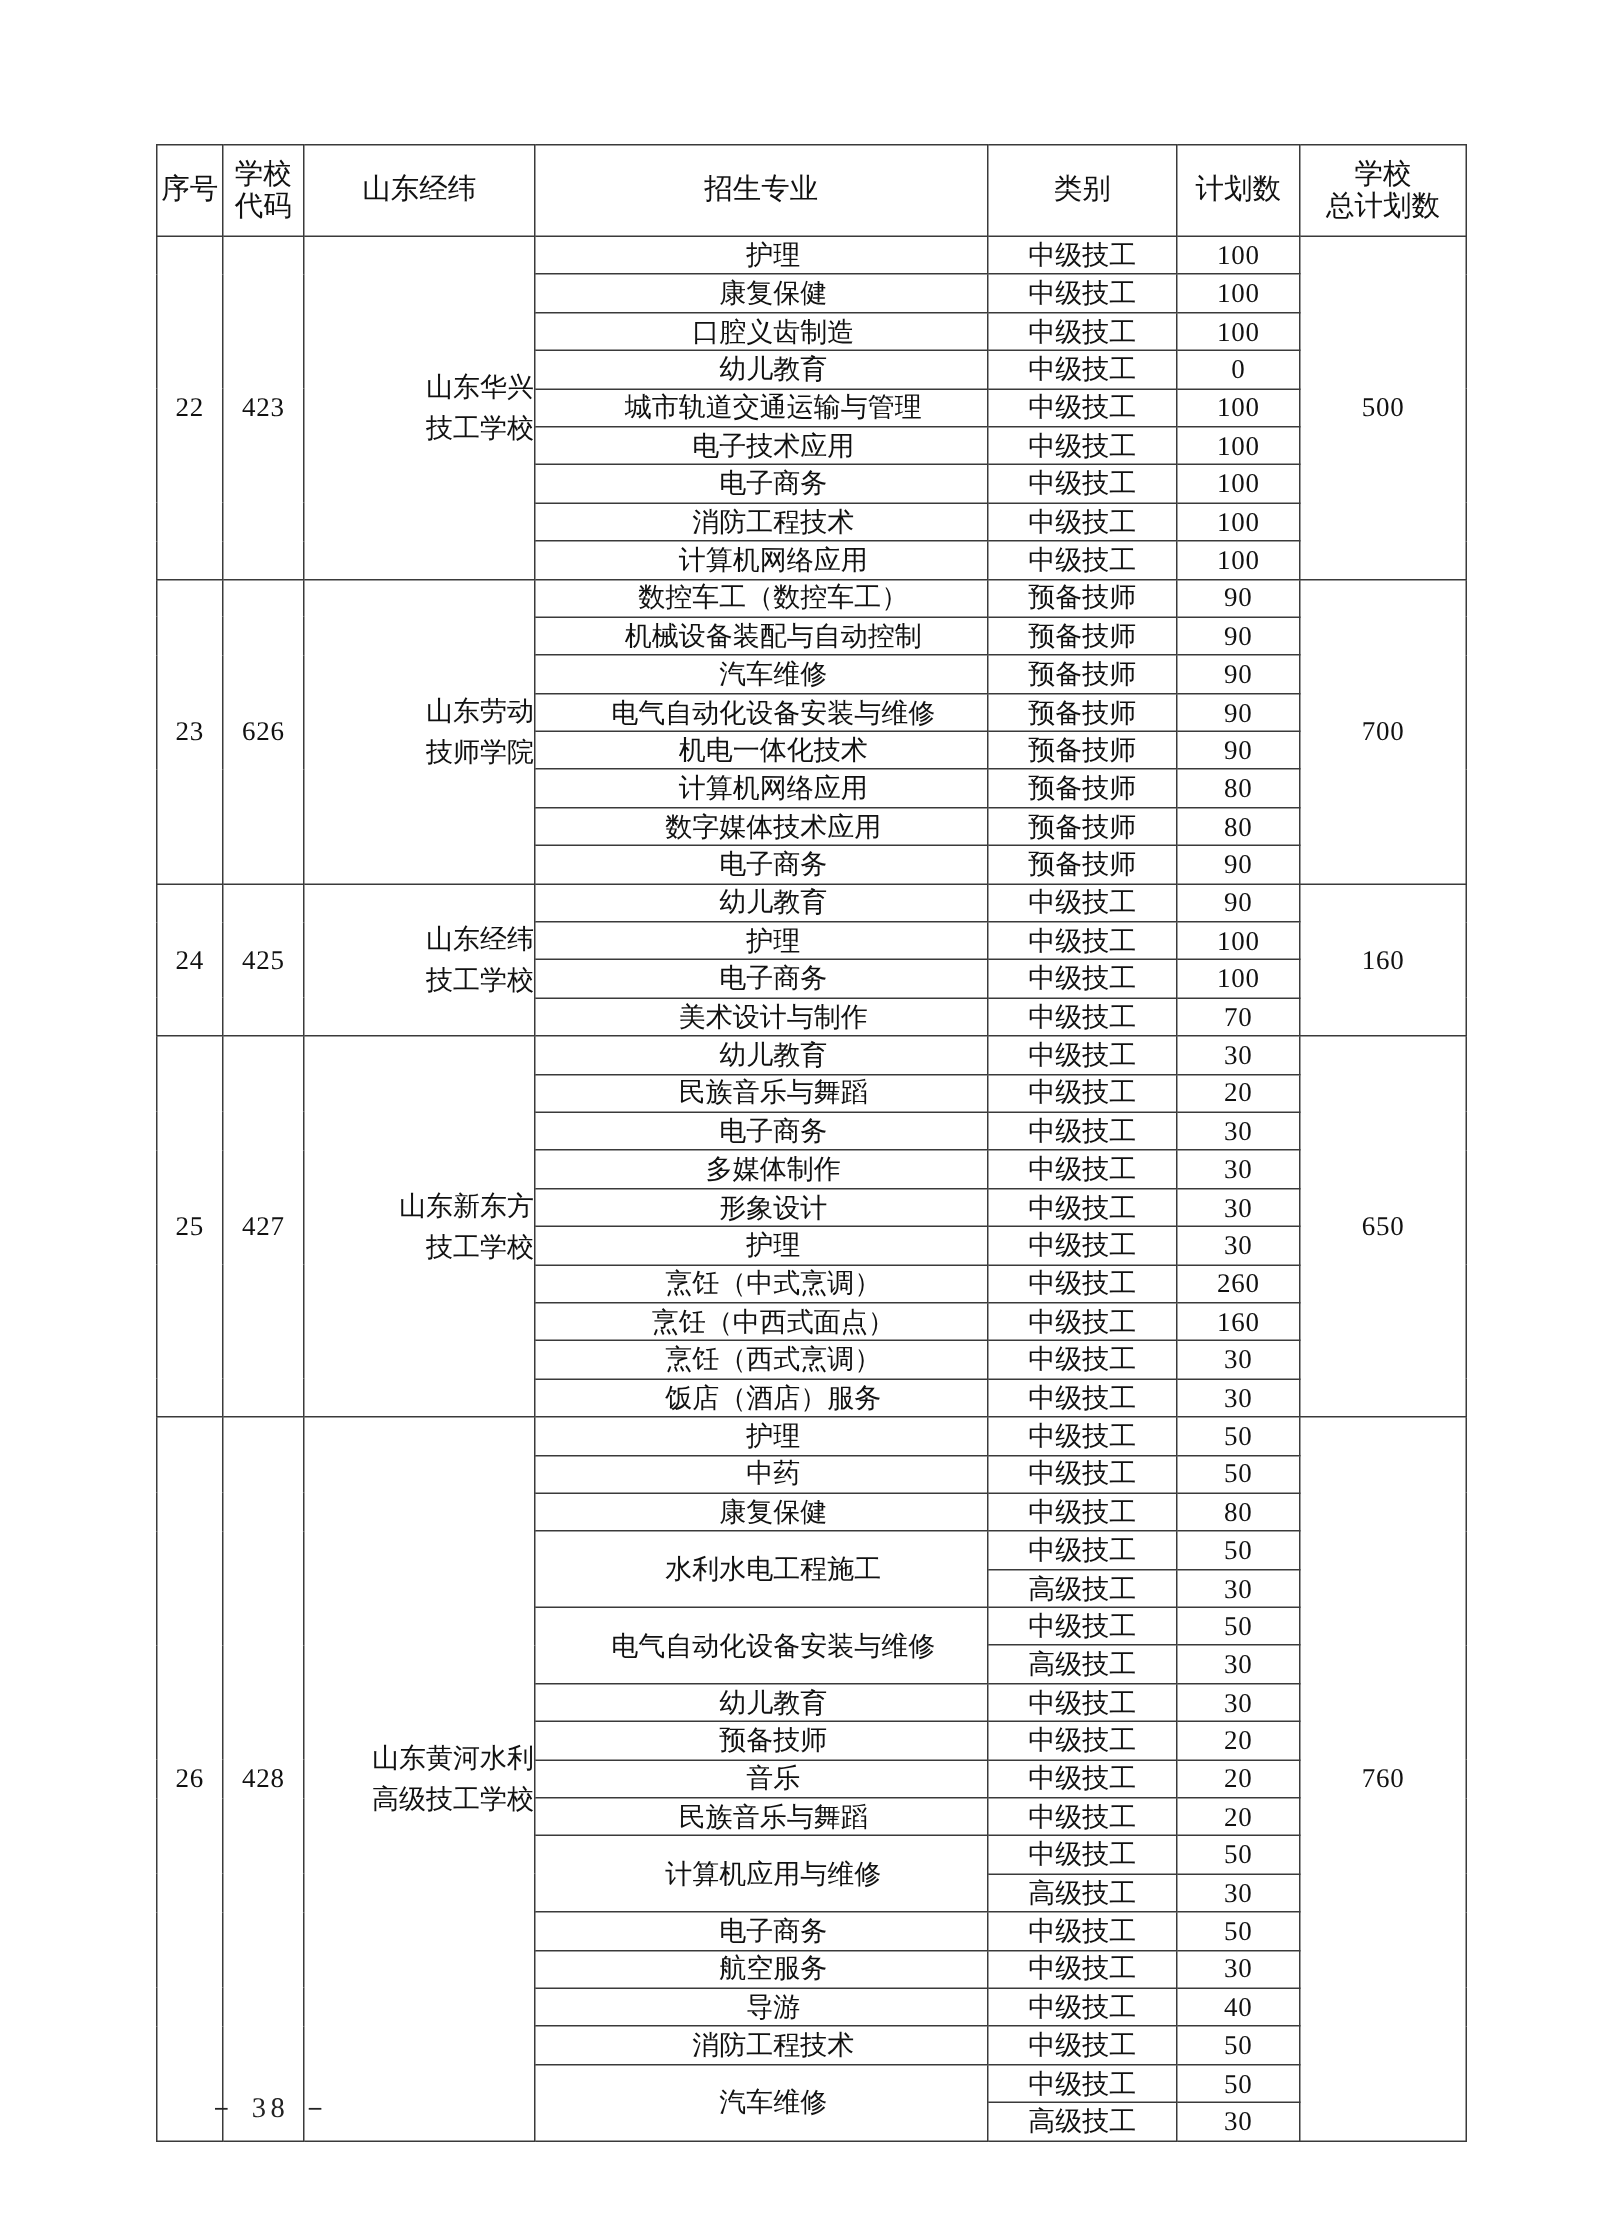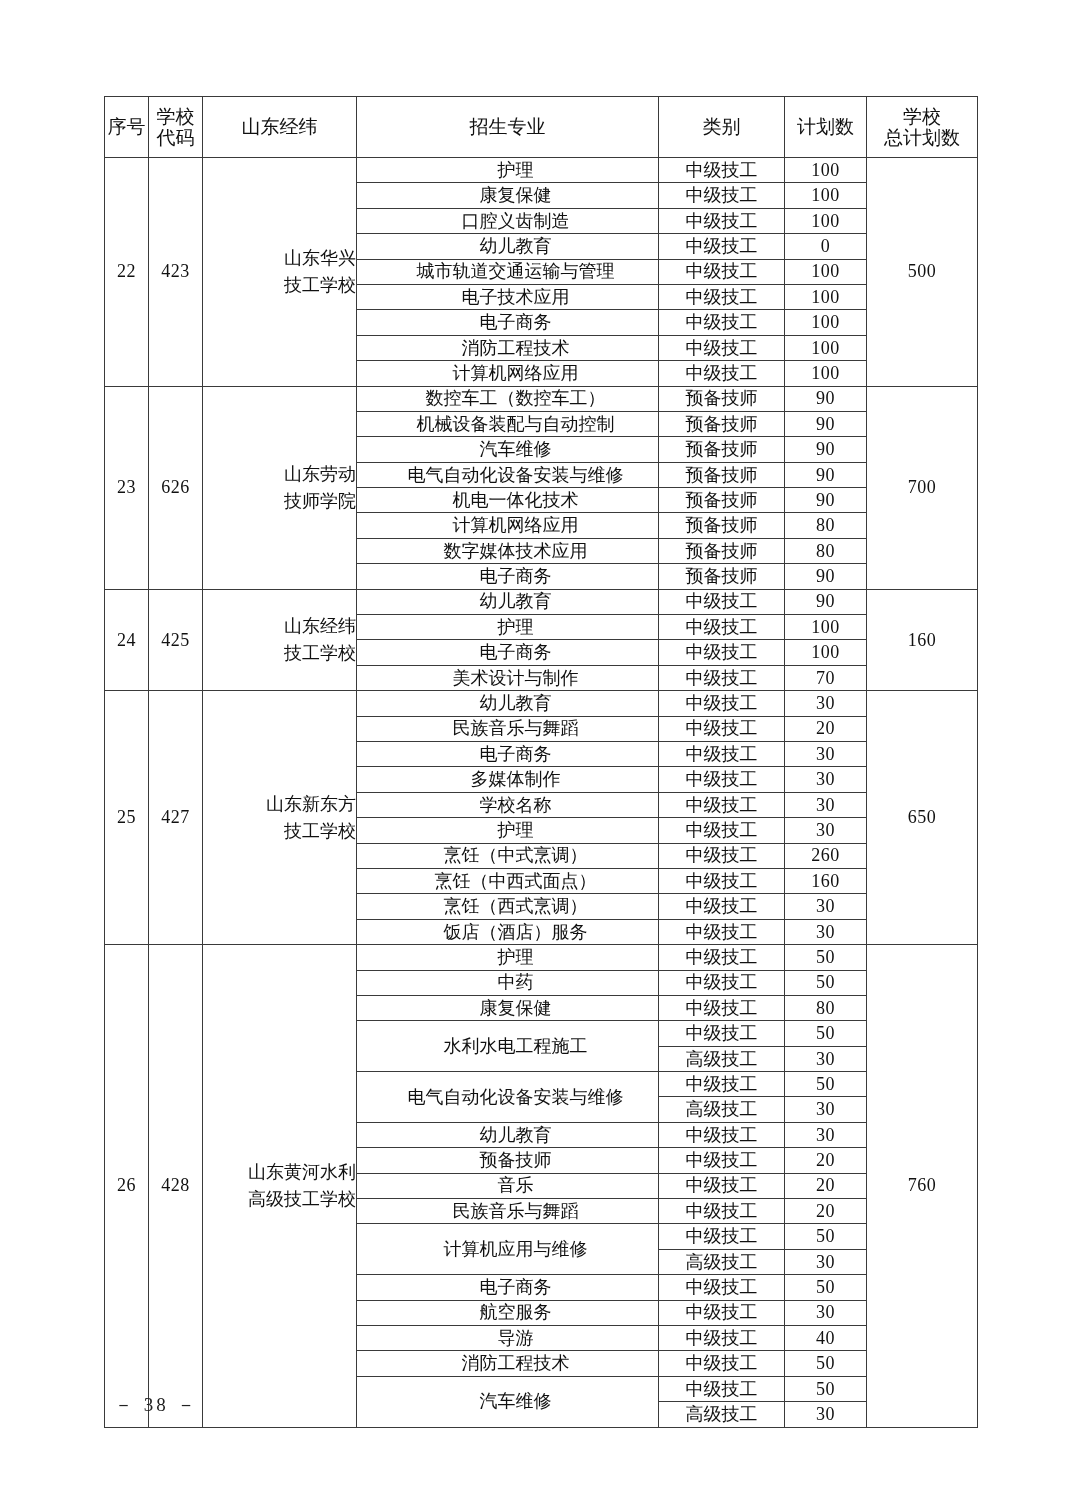--- a/index.html
+++ b/index.html
@@ -73,21 +73,21 @@
   tbody td.major { font-size: 18px; padding-left: 16px; }
   tbody td.num   { font-size: 18px; letter-spacing: 0.5px; }
   tbody td.school {
     font-size: 18px;
     line-height: 1.5;
   }
   tbody td.school .sl { display: block; text-align: right; }
 
   .footer {
     position: absolute;
-    left: 96px;
+    left: 120px;
     top: 1392px;
     width: 873px;
     text-align: left;
     font-size: 19px;
     letter-spacing: 3px;
     color: #222222;
   }
   .footer .pf { padding-left: 18px; }
 </style>
 </head>
@@ -271,21 +271,21 @@
             <td class="major" rowspan="1">电子商务</td>
             <td>中级技工</td>
             <td class="num">30</td>
           </tr>
           <tr>
             <td class="major" rowspan="1">多媒体制作</td>
             <td>中级技工</td>
             <td class="num">30</td>
           </tr>
           <tr>
-            <td class="major" rowspan="1">学校名称</td>
+            <td class="major" rowspan="1">形象设计</td>
             <td>中级技工</td>
             <td class="num">30</td>
           </tr>
           <tr>
             <td class="major" rowspan="1">护理</td>
             <td>中级技工</td>
             <td class="num">30</td>
           </tr>
           <tr>
             <td class="major" rowspan="1">烹饪（中式烹调）</td>

